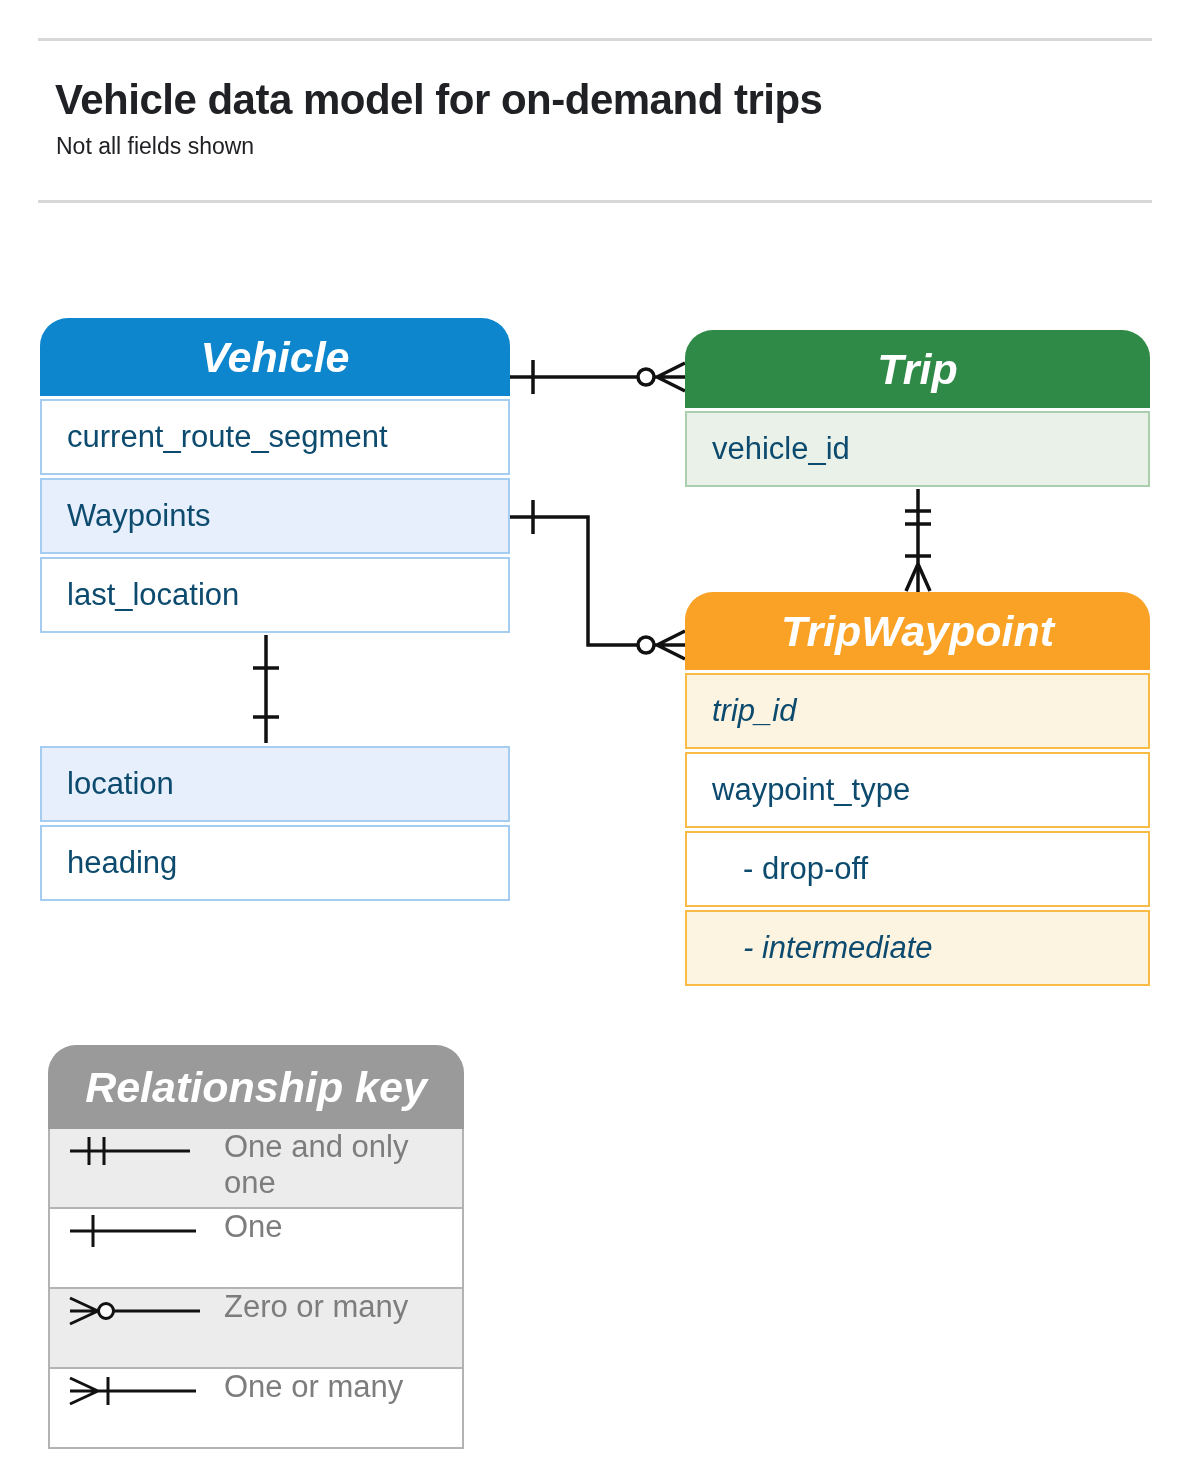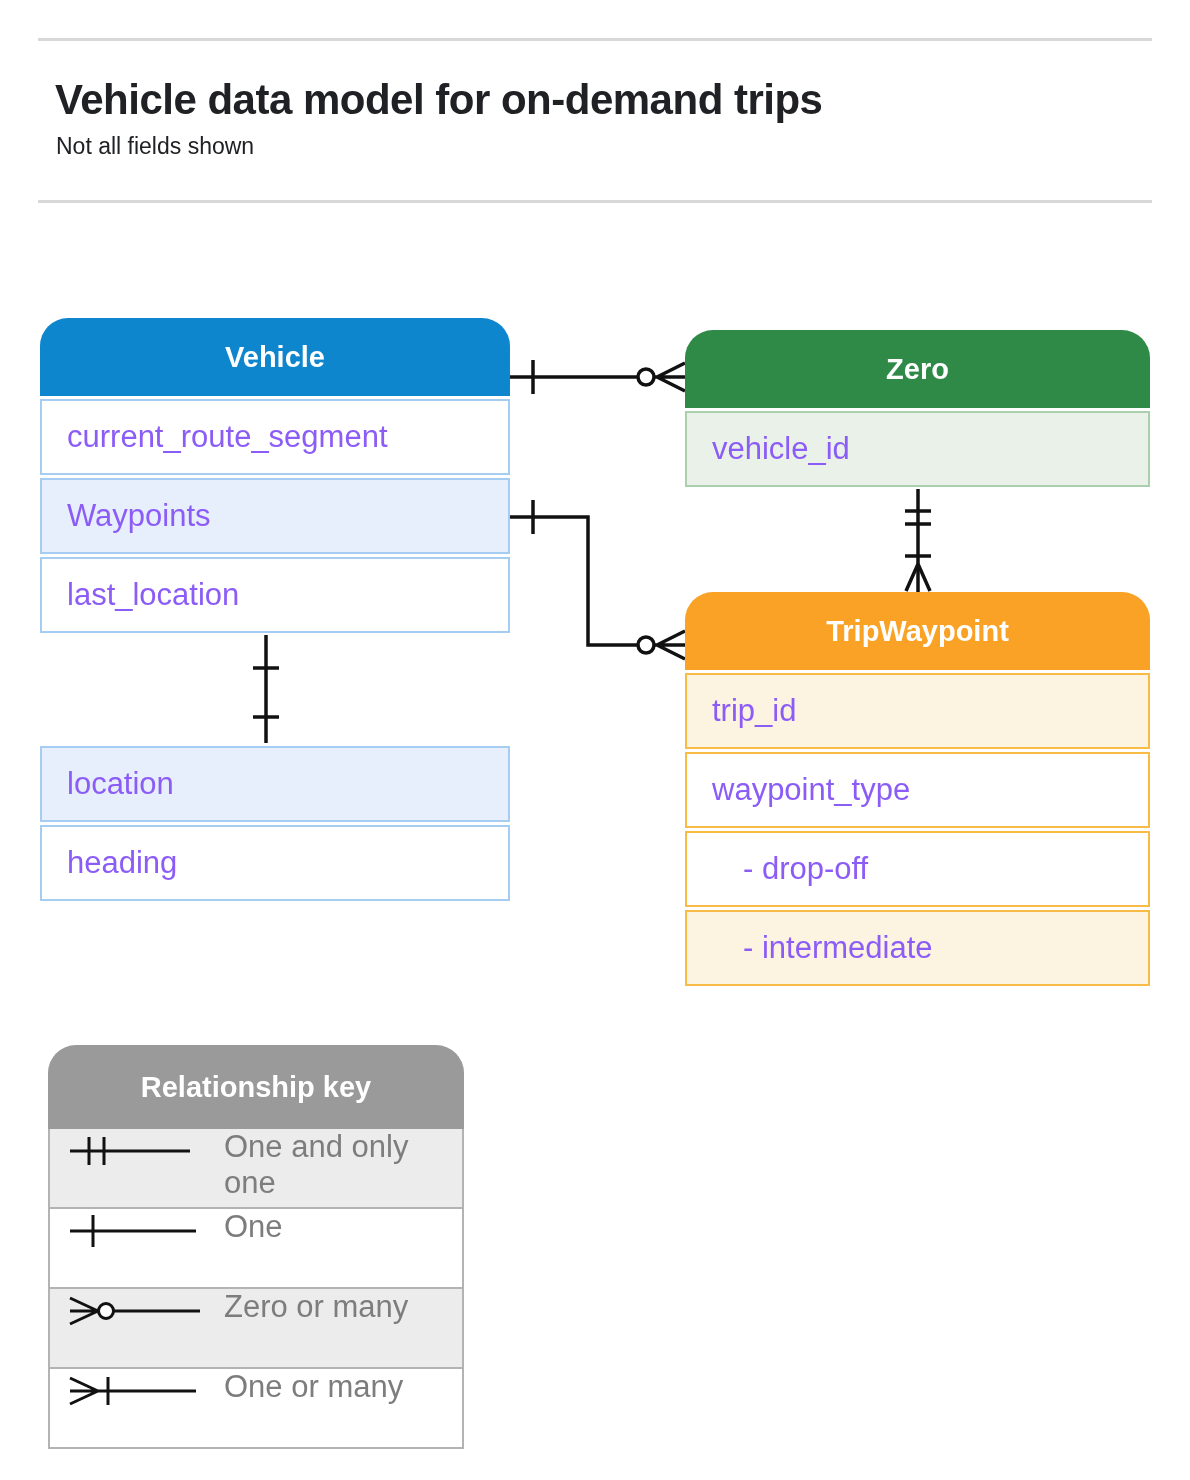--- a/index.html
+++ b/index.html
@@ -23,48 +23,48 @@
     position:absolute; left:56px; top:133px;
     font-size:23px; color:#202124;
   }
 
   .connectors { position:absolute; left:0; top:0; pointer-events:none; }
 
   .tbl { position:absolute; }
   .hd {
     height:78px; border-radius:28px 28px 0 0;
     display:flex; align-items:center; justify-content:center;
-    color:#ffffff; font-size:29px; font-weight:700;
+    color:#ffffff; font-size:43px; font-weight:700;font-style:italic;
   }
   .row {
     box-sizing:border-box; height:76px; margin-top:3px;
     border:2px solid transparent; background:#ffffff;
     display:flex; align-items:center; padding-left:25px;
-    font-size:31px; color:#8b5cf6;
+    font-size:31px; color:#0c4a6e;
   }
   .row.indent { padding-left:56px; }
 
   
   #tbl-vehicle        { left:40px;  top:318px; width:470px; }
   #tbl-vehiclelocation{ left:40px;  top:743px; width:470px; }
   #tbl-vehicle .hd, #tbl-vehiclelocation .hd { background:#0d86cd; }
   #tbl-vehicle .row, #tbl-vehiclelocation .row { border-color:#a5cdf2; }
   .hl-blue { background:#e6effb; }
 
   
   #tbl-trip { left:685px; top:330px; width:465px; }
   #tbl-trip .hd  { background:#2f8a48; }
   #tbl-trip .row { border-color:#a9cfad; }
   .hl-green { background:#e9f1e9; }
 
   
   #tbl-tripwaypoint { left:685px; top:592px; width:465px; }
   #tbl-tripwaypoint .hd  { background:#f9a226; }
   #tbl-tripwaypoint .row { border-color:#f8bb45; }
-  .hl-orange { background:#fdf3e1; }
+  .hl-orange { background:#fdf3e1;font-style:italic; }
 
   
   #tbl-key { left:48px; top:1045px; width:416px; }
   #tbl-key .hd { background:#9a9a9a; height:84px; }
   .key-body { box-sizing:border-box; border:2px solid #b3b3b3; border-top:none; }
   .krow {
     height:78px; display:flex; align-items:flex-start;
     padding-left:16px; font-size:31px; color:#7d7d7d; background:#ffffff;
   }
   .krow + .krow { border-top:2px solid #b3b3b3; }
@@ -108,21 +108,21 @@
   </svg>
 
   <div class="tbl" id="tbl-vehicle">
     <div class="hd">Vehicle</div>
     <div class="row">current_route_segment</div>
     <div class="row hl-blue">Waypoints</div>
     <div class="row">last_location</div>
   </div>
 
   <div class="tbl" id="tbl-trip">
-    <div class="hd">Zero</div>
+    <div class="hd">Trip</div>
     <div class="row hl-green">vehicle_id</div>
   </div>
 
   <div class="tbl" id="tbl-tripwaypoint">
     <div class="hd">TripWaypoint</div>
     <div class="row hl-orange">trip_id</div>
     <div class="row">waypoint_type</div>
     <div class="row indent">- drop-off</div>
     <div class="row hl-orange indent">- intermediate</div>
   </div>

